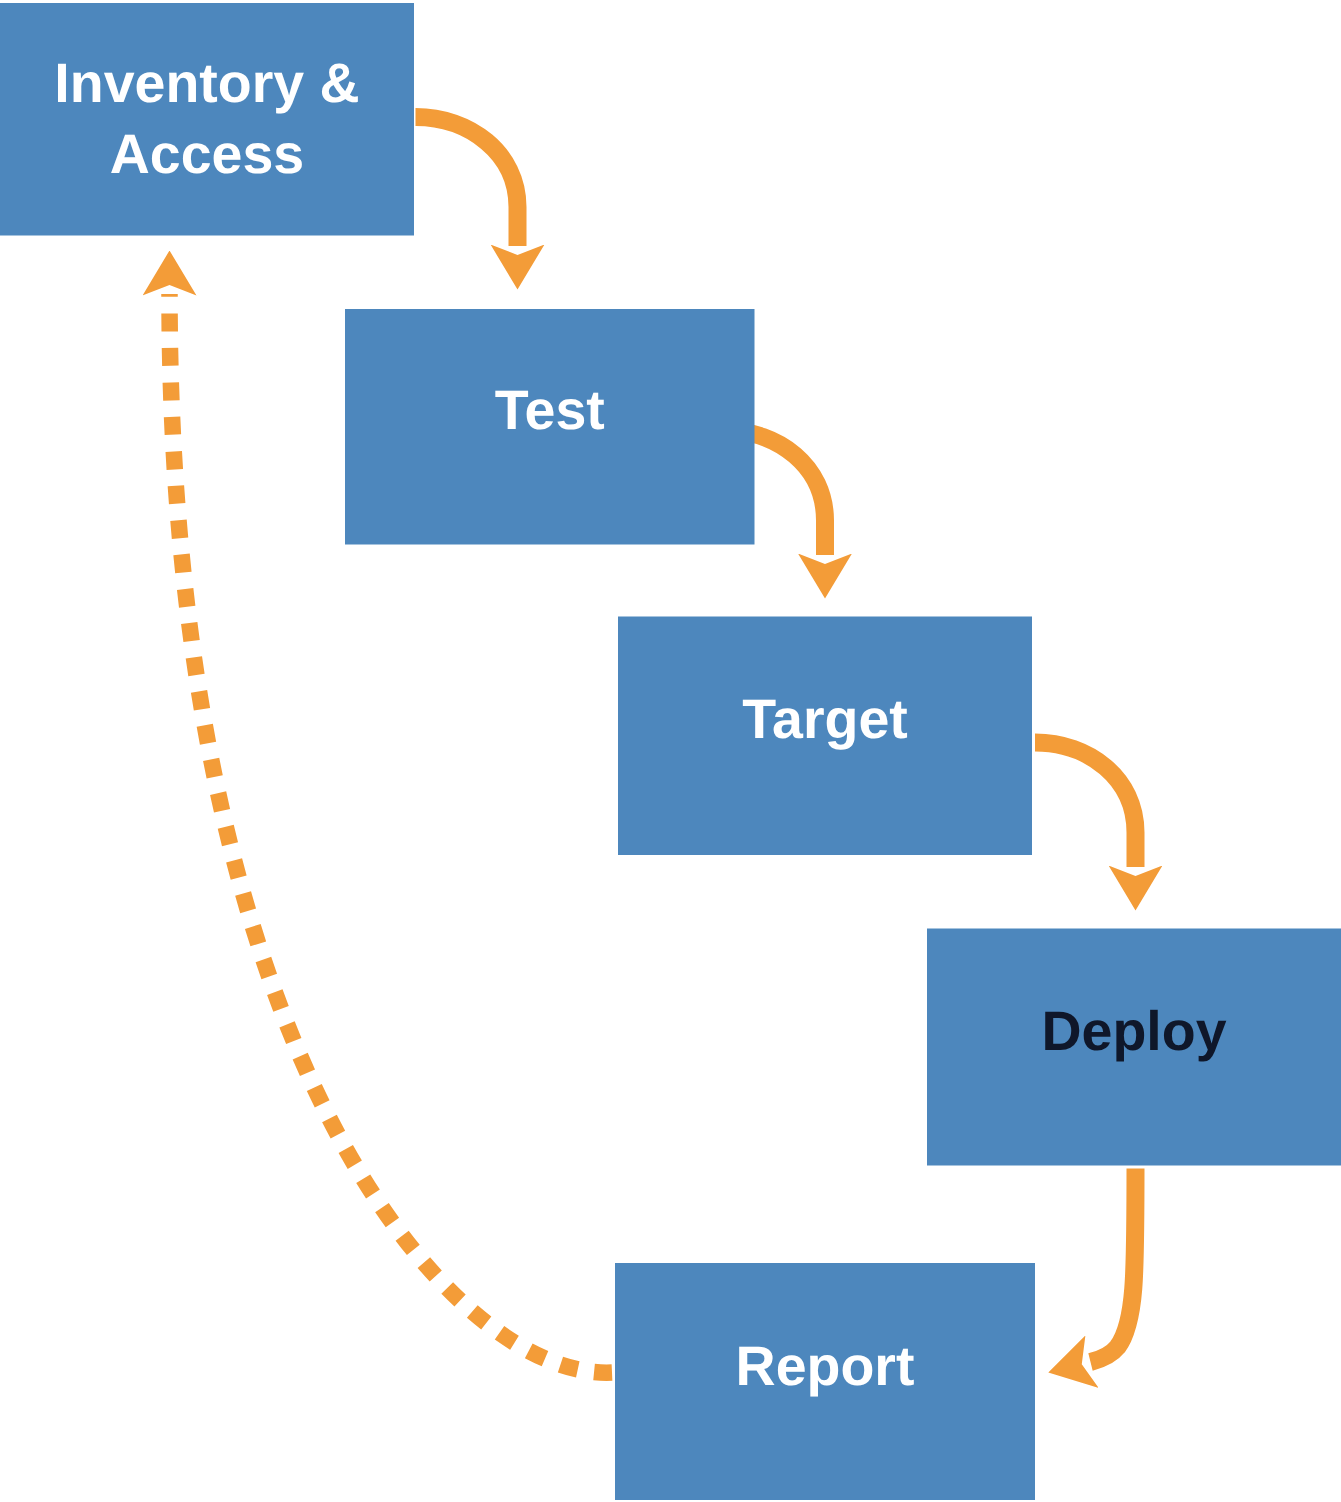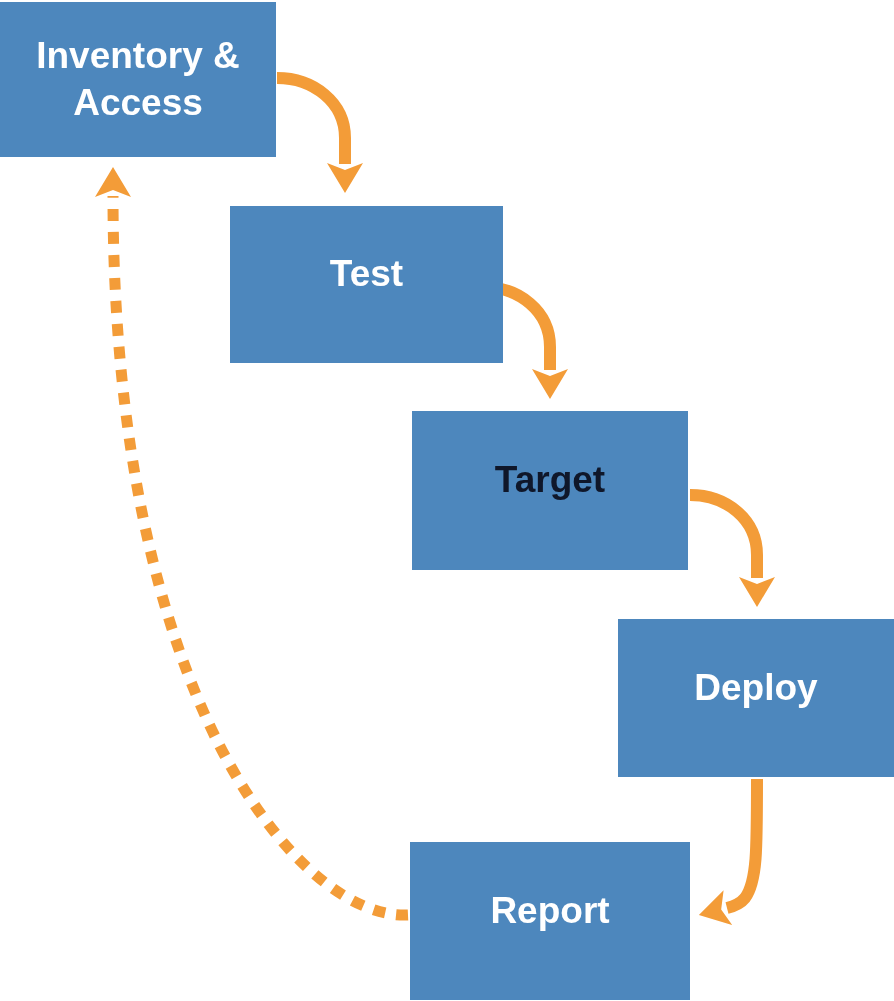--- a/index.html
+++ b/index.html
@@ -77,24 +77,24 @@
 
   <div class="node node-inventory" style="background-color: rgb(77, 135, 189);">
     <span style="color: rgb(255, 255, 255);">Inventory &amp; Access</span>
   </div>
 
   <div class="node node-test raise" style="background-color: rgb(77, 135, 189);">
     <span style="color: rgb(255, 255, 255);">Test</span>
   </div>
 
   <div class="node node-target raise" style="background-color: rgb(77, 135, 189);">
-    <span style="color: #0f172a;">Target</span>
+    <span style="color: #ffffff;">Target</span>
   </div>
 
   <div class="node node-deploy raise" style="background-color: rgb(77, 135, 189);">
-    <span style="color: #ffffff;">Deploy</span>
+    <span style="color: #0f172a;">Deploy</span>
   </div>
 
   <div class="node node-report raise" style="background-color: rgb(77, 135, 189);">
     <span style="color: rgb(255, 255, 255);">Report</span>
   </div>
 
 </div>
 
 </body></html>

